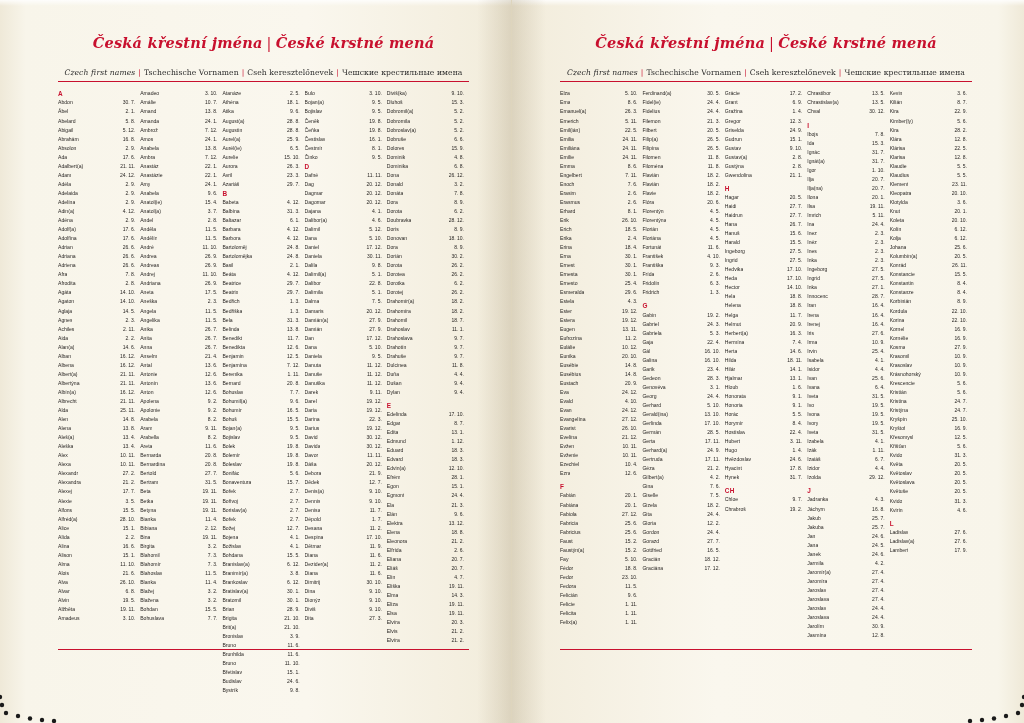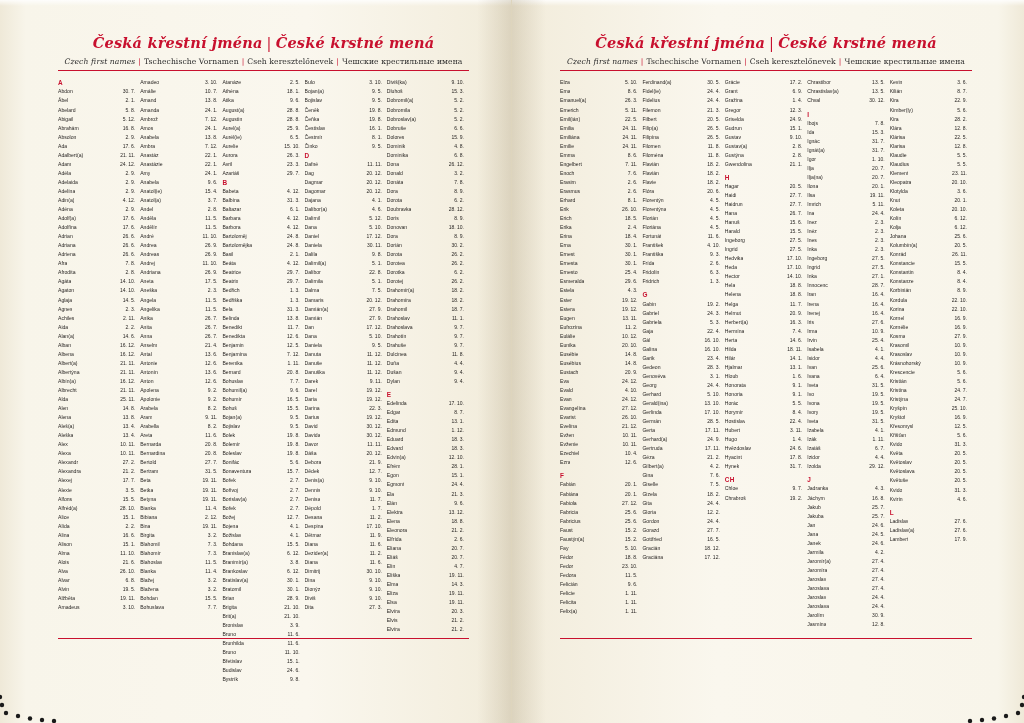--- a/index.html
+++ b/index.html
@@ -79,21 +79,21 @@
   }
   .title-main .sep {
     color: #c8102e;
     font-weight: normal;
     padding: 0 4px;
   }
   .subtitle {
     font-family: "DejaVu Serif", serif;
     font-size: 7.6px;
     color: #2b2b2b;
-    margin-top: 5px;
+    margin-top: 16px;
     letter-spacing: 0.1px;
   }
   .subtitle .it {
     font-style: italic;
   }
   .subtitle .bar {
     color: #c8102e;
     padding: 0 3px;
   }
   .rule-red {

